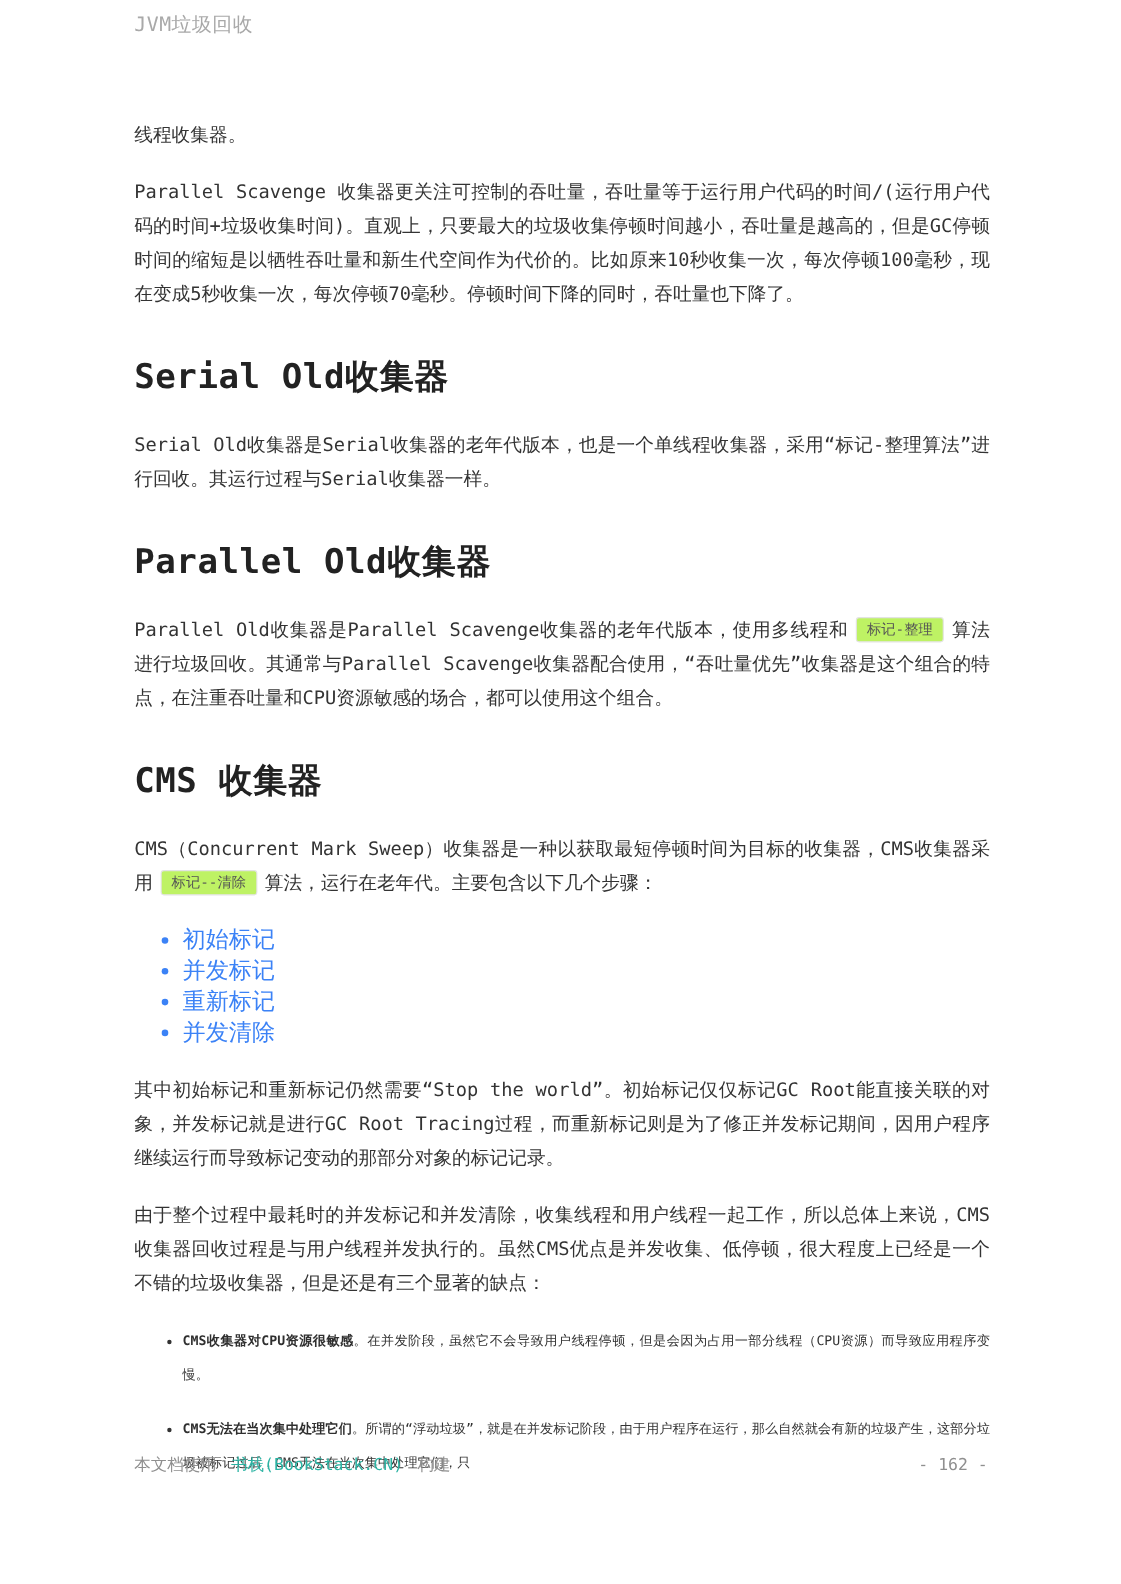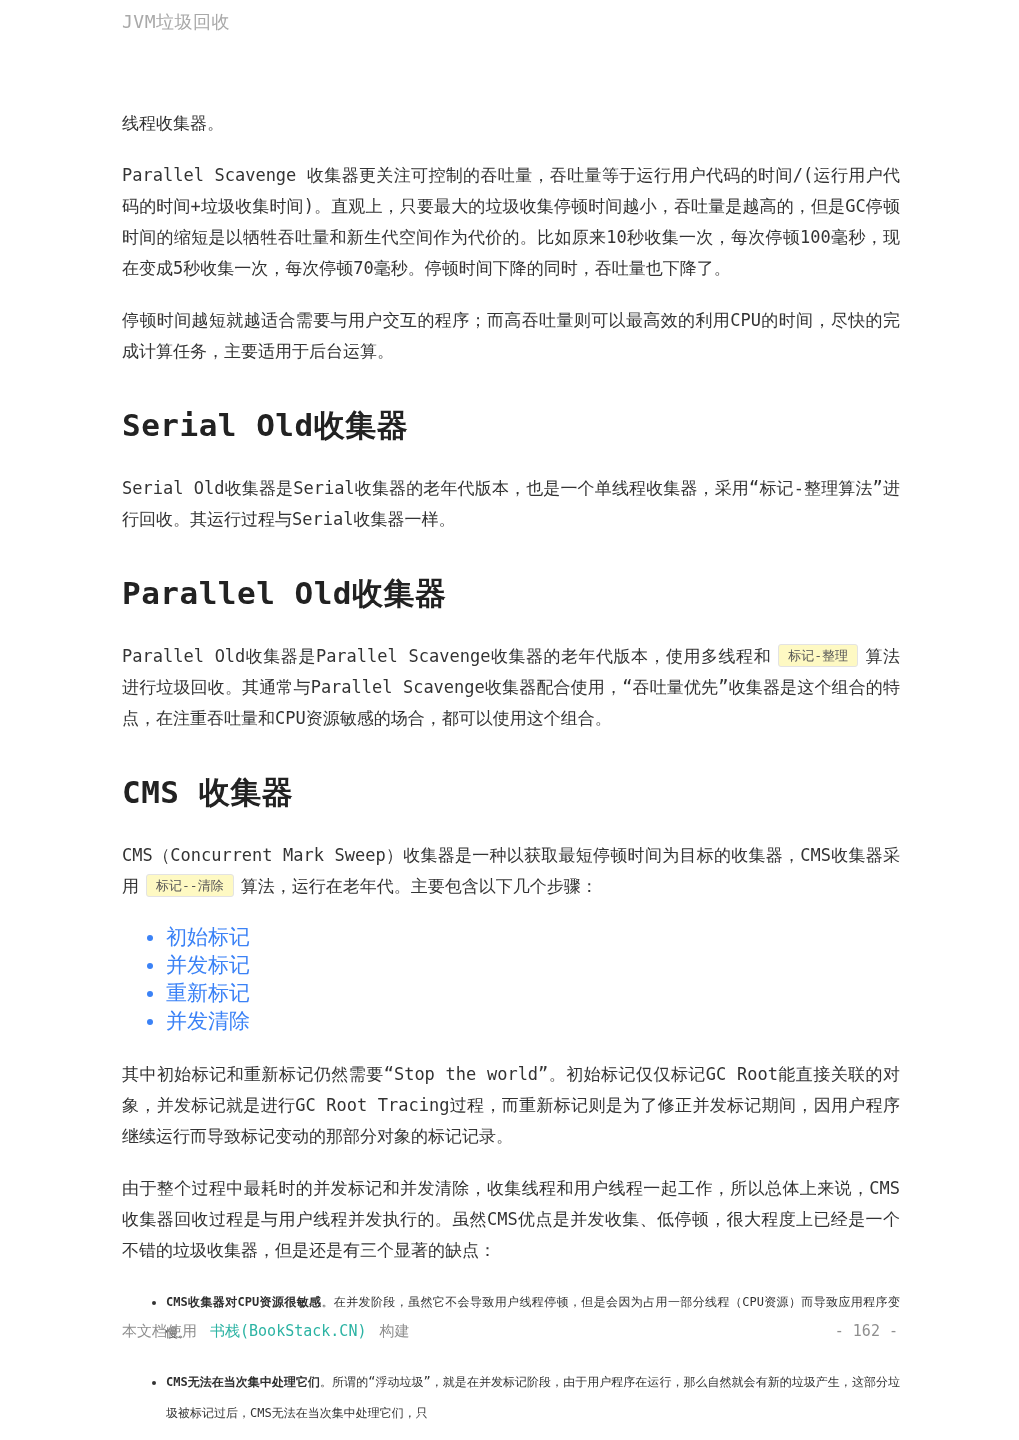--- a/index.html
+++ b/index.html
@@ -39,21 +39,21 @@
     color: #222222;
     margin-top: 38px;
     margin-bottom: 26px;
     letter-spacing: 0.5px;
   }
   .badge {
     display: inline-block;
     font-size: 13px;
     line-height: 21px;
     color: #555555;
-    background: #fef9c3;
+    background: #bef264;
     border: 1px solid #e3e3e3;
     border-radius: 3px;
     padding: 0 9px;
     margin: 0 7px;
     vertical-align: 2px;
     white-space: nowrap;
   }
   ul.step-list {
     margin: 0 0 24px 0;
     padding-left: 44px;
@@ -101,21 +101,20 @@
 <body>
 
 <div class="doc-header">JVM垃圾回收</div>
 
 <div class="page-content">
 
   <p class="para">线程收集器。</p>
 
   <p class="para">Parallel Scavenge 收集器更关注可控制的吞吐量，吞吐量等于运行用户代码的时间/(运行用户代码的时间+垃圾收集时间)。直观上，只要最大的垃圾收集停顿时间越小，吞吐量是越高的，但是GC停顿时间的缩短是以牺牲吞吐量和新生代空间作为代价的。比如原来10秒收集一次，每次停顿100毫秒，现在变成5秒收集一次，每次停顿70毫秒。停顿时间下降的同时，吞吐量也下降了。</p>
 
-  <p class="para">停顿时间越短就越适合需要与用户交互的程序；而高吞吐量则可以最高效的利用CPU的时间，尽快的完成计算任务，主要适用于后台运算。</p>
 
   <h2 class="heading">Serial Old收集器</h2>
 
   <p class="para">Serial Old收集器是Serial收集器的老年代版本，也是一个单线程收集器，采用“标记-整理算法”进行回收。其运行过程与Serial收集器一样。</p>
 
   <h2 class="heading">Parallel Old收集器</h2>
 
   <p class="para"><span>Parallel Old收集器是Parallel Scavenge收集器的老年代版本，使用多线程和</span><span class="badge">标记-整理</span><span>算法进行垃圾回收。其通常与Parallel Scavenge收集器配合使用，“吞吐量优先”收集器是这个组合的特点，在注重吞吐量和CPU资源敏感的场合，都可以使用这个组合。</span></p>
 
   <h2 class="heading">CMS 收集器</h2>

